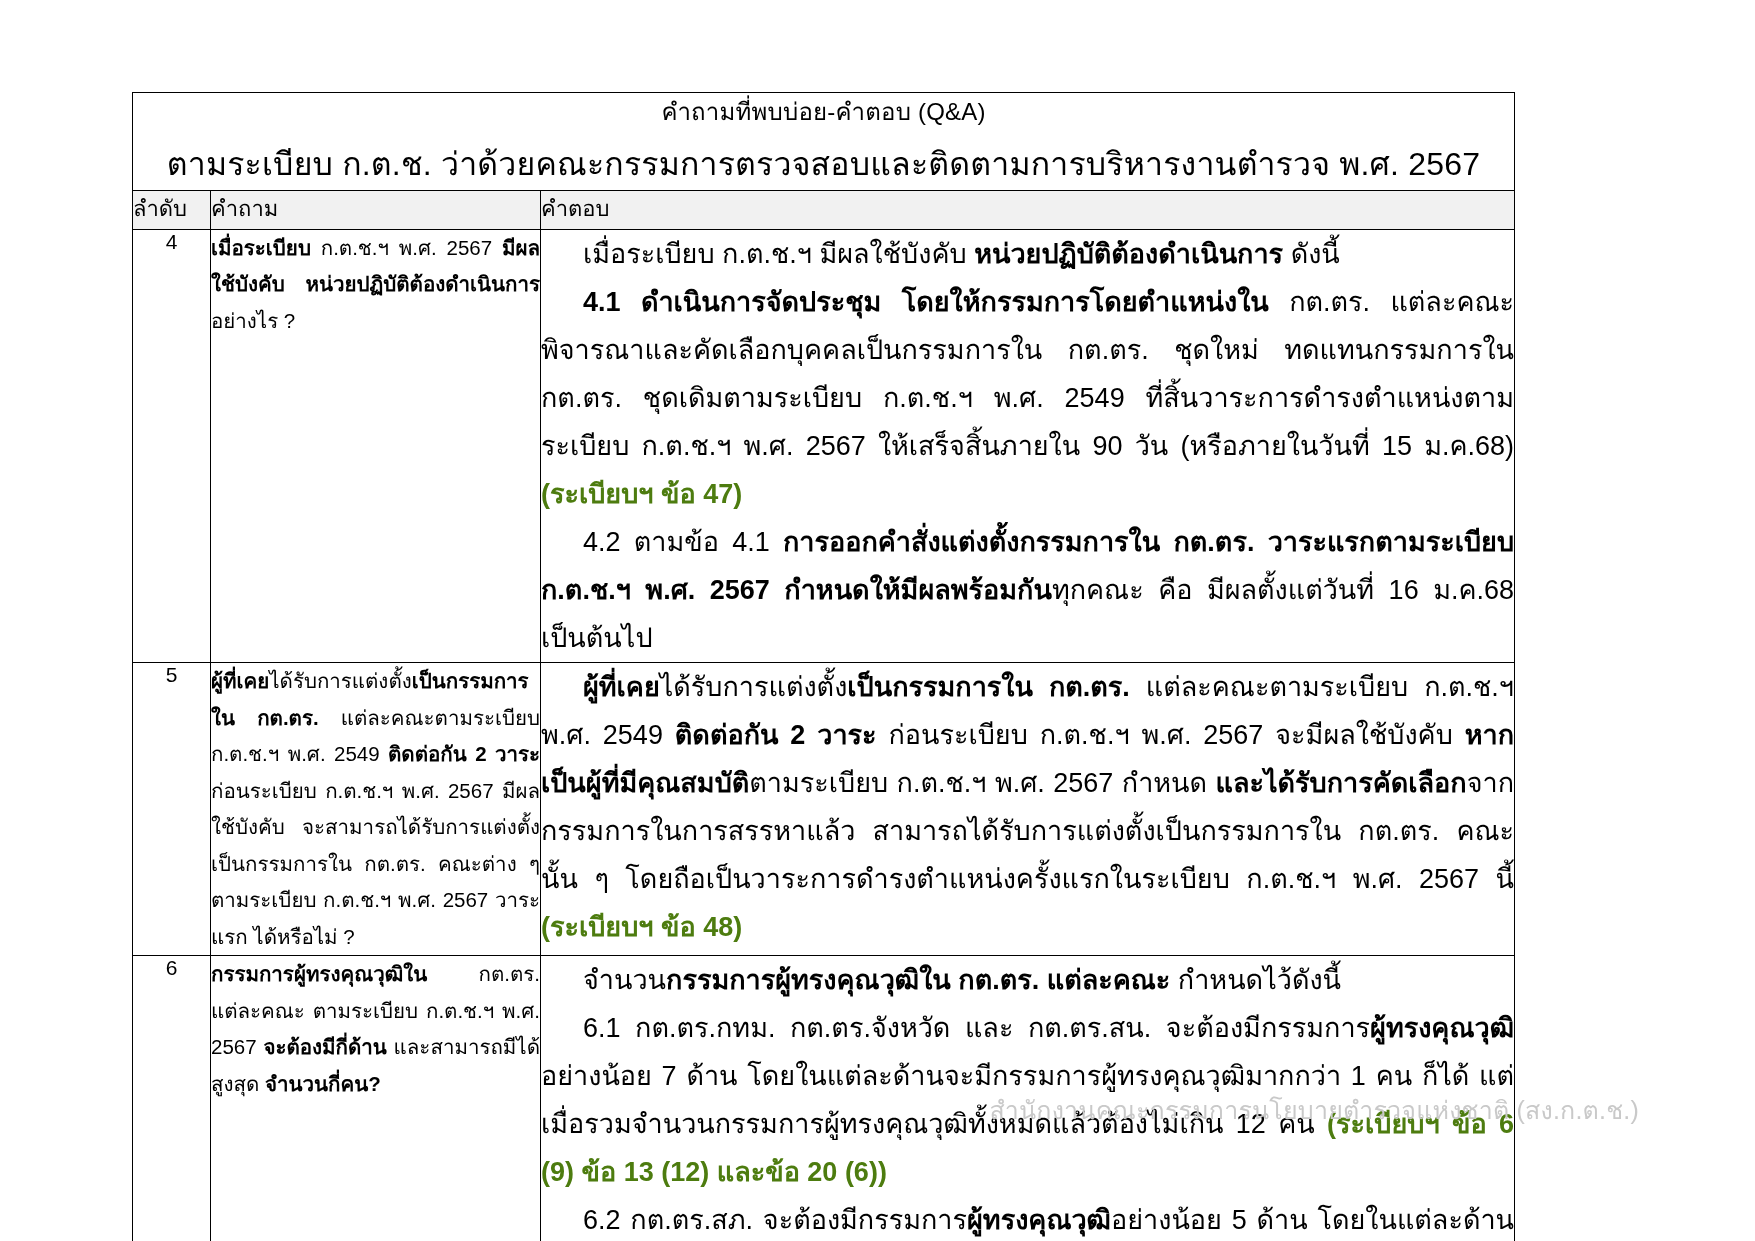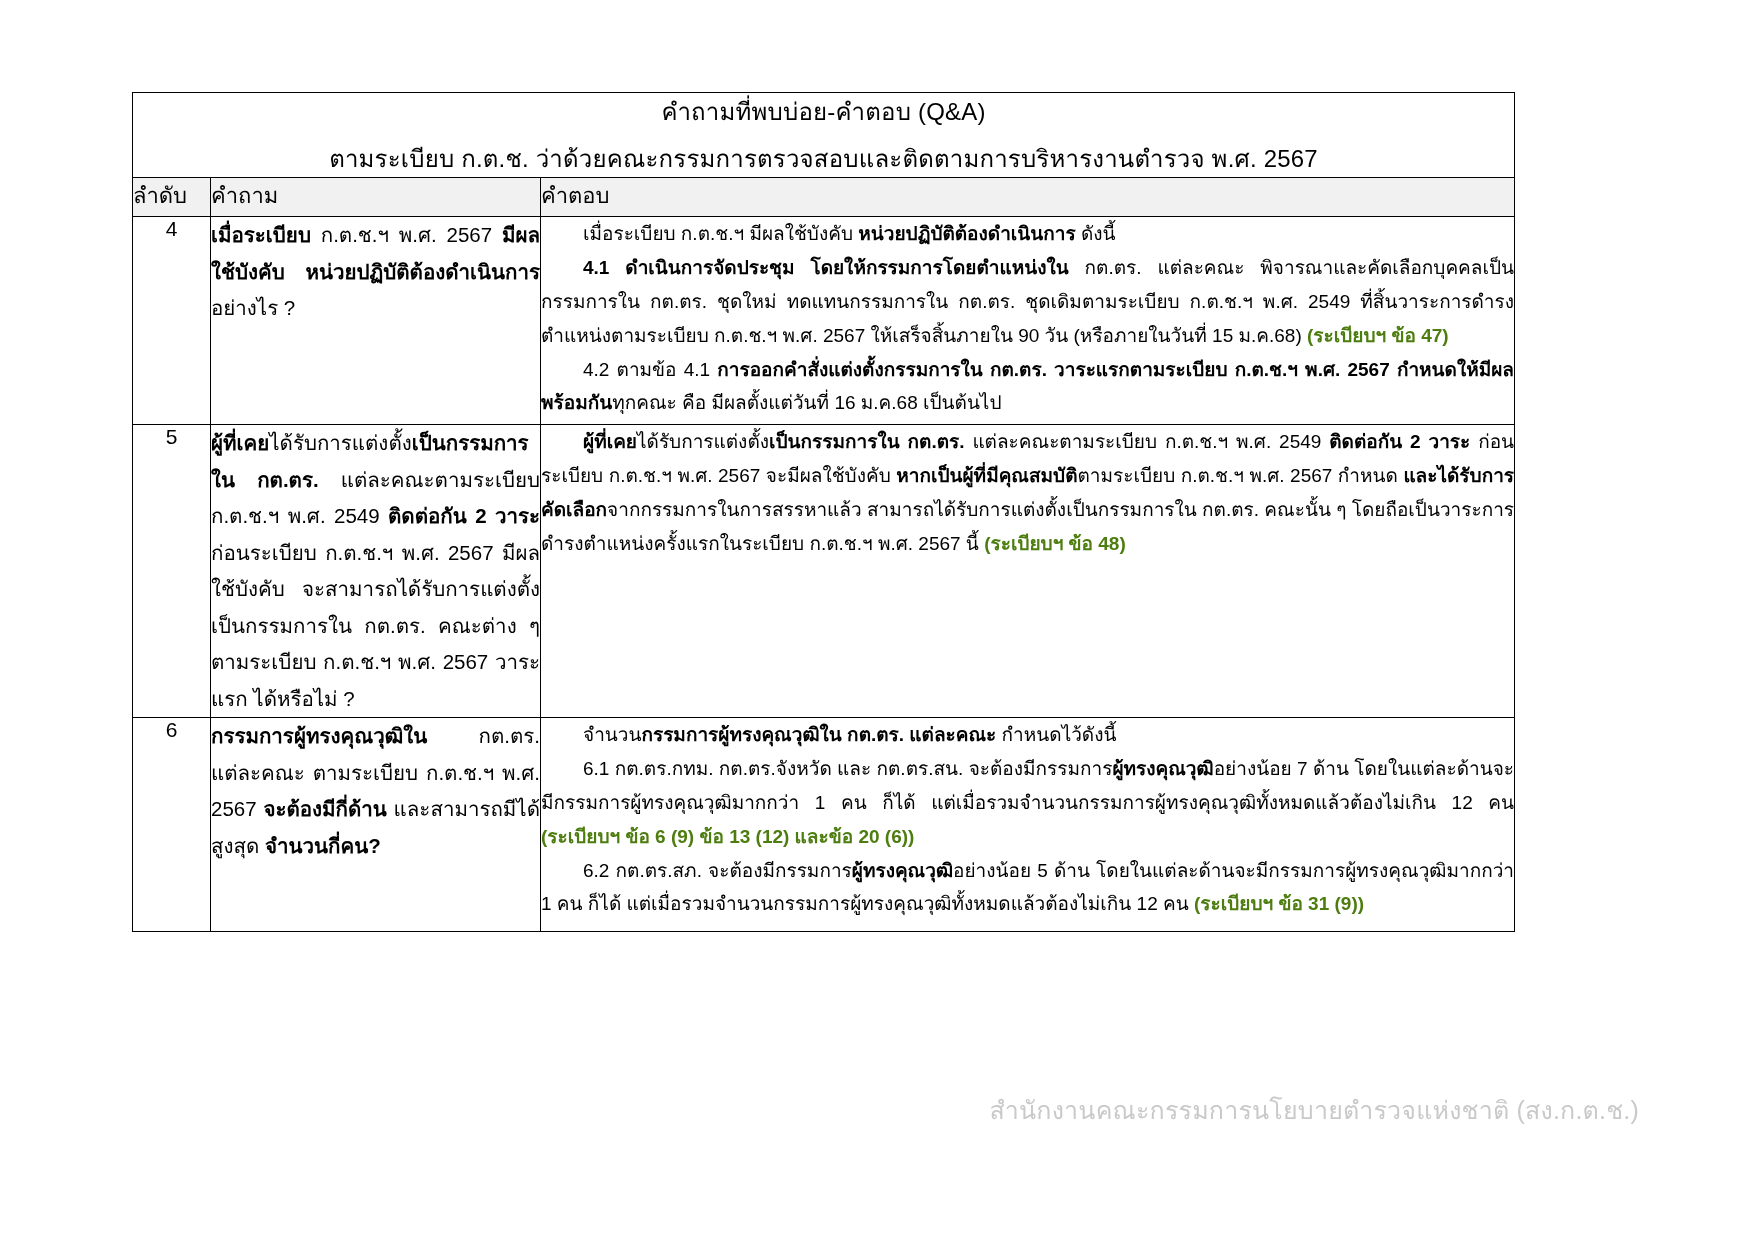--- a/index.html
+++ b/index.html
@@ -38,21 +38,21 @@
     text-align: center;
     padding: 22px 10px 26px 10px;
     border-bottom: 1.5px solid #000000;
   }
   .title-line1 {
     font-size: 24px;
     line-height: 1.55;
     letter-spacing: 0.2px;
   }
   .title-line2 {
-    font-size: 24px;
+    font-size: 32px;
     line-height: 1.55;
     letter-spacing: 0.2px;
     margin-top: 10px;
   }
   .hdr {
     background: #f1f1f1;
     text-align: left;
     font-size: 22px;
     font-weight: normal;
     padding: 10px 4px 12px 4px;
@@ -69,21 +69,21 @@
   }
   td.q-cell {
     padding: 12px 10px 16px 10px;
     font-size: 20.5px;
     line-height: 1.78;
     text-align: justify;
     text-justify: inter-word;
   }
   td.a-cell {
     padding: 12px 12px 16px 12px;
-    font-size: 19px;
+    font-size: 27px;
     line-height: 1.78;
     text-align: justify;
     text-justify: inter-word;
     margin-left: 48px;
   }
   td.a-cell p, td.q-cell p {
     margin: 0;
   }
   p.indent {
     text-indent: 42px;

